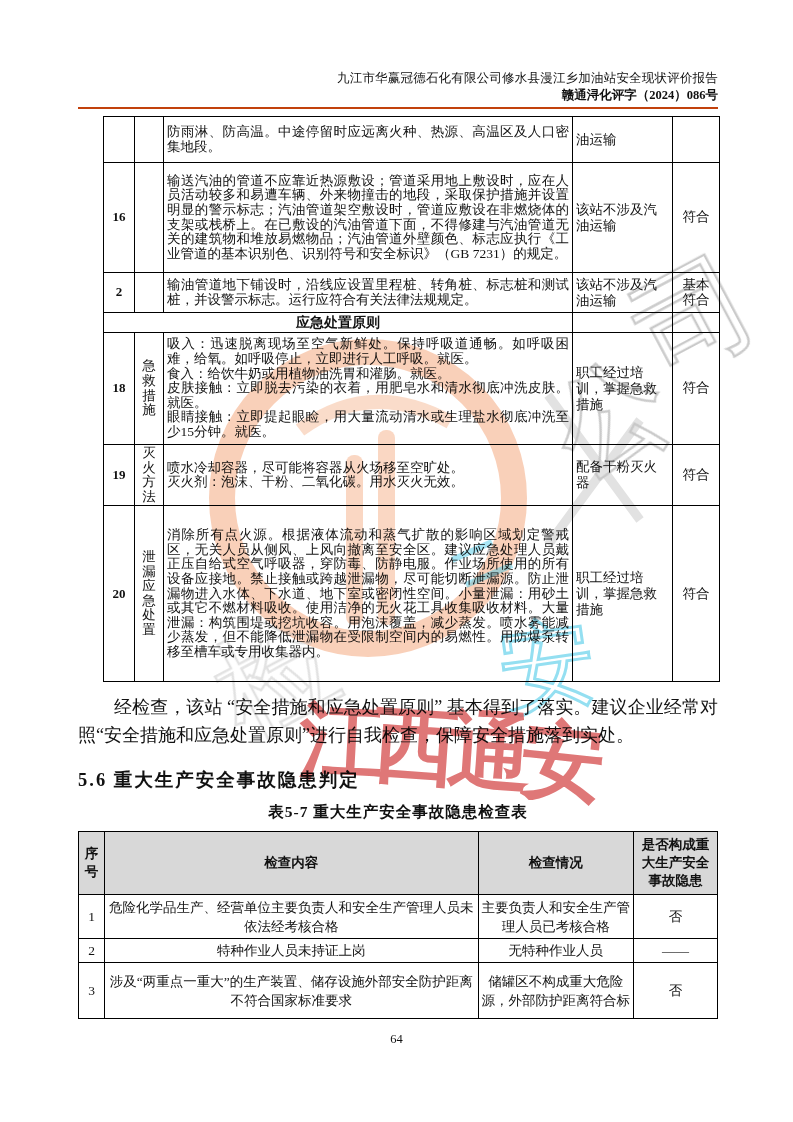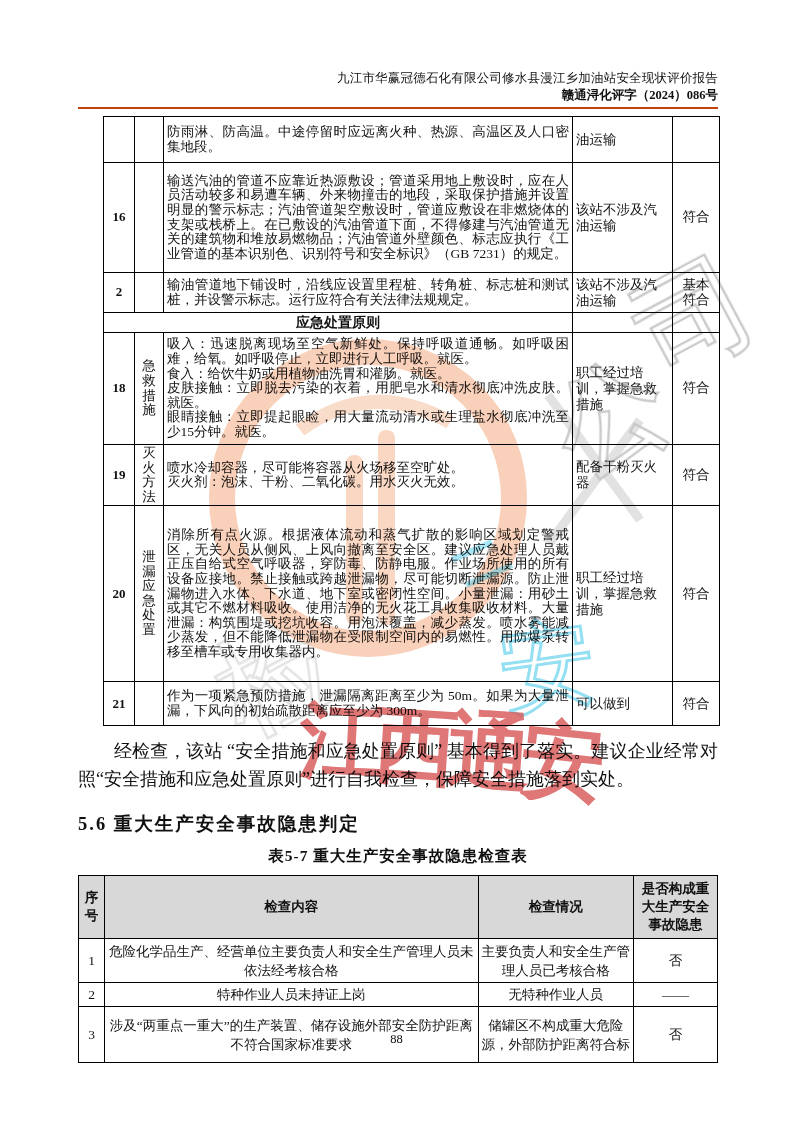--- a/index.html
+++ b/index.html
@@ -138,27 +138,20 @@
         <td class="sit">配备干粉灭火器</td>
         <td class="con">符合</td>
       </tr>
       <tr style="height:176px;">
         <td class="no">20</td>
         <td class="sub">泄漏应急处置</td>
         <td class="cnt">消除所有点火源。根据液体流动和蒸气扩散的影响区域划定警戒区，无关人员从侧风、上风向撤离至安全区。建议应急处理人员戴正压自给式空气呼吸器，穿防毒、防静电服。作业场所使用的所有设备应接地。禁止接触或跨越泄漏物，尽可能切断泄漏源。防止泄漏物进入水体、下水道、地下室或密闭性空间。小量泄漏：用砂土或其它不燃材料吸收。使用洁净的无火花工具收集吸收材料。大量泄漏：构筑围堤或挖坑收容。用泡沫覆盖，减少蒸发。喷水雾能减少蒸发，但不能降低泄漏物在受限制空间内的易燃性。用防爆泵转移至槽车或专用收集器内。</td>
         <td class="sit">职工经过培训，掌握急救措施</td>
         <td class="con">符合</td>
       </tr>
-      <tr style="height:44px;">
-        <td class="no">21</td>
-        <td class="sub"></td>
-        <td class="cnt">作为一项紧急预防措施，泄漏隔离距离至少为 50m。如果为大量泄漏，下风向的初始疏散距离应至少为 300m。</td>
-        <td class="sit">可以做到</td>
-        <td class="con">符合</td>
-      </tr>
     </tbody>
       </table>
 
     <p class="para">经检查，该站 “安全措施和应急处置原则” 基本得到了落实。建议企业经常对照“安全措施和应急处置原则”进行自我检查，保障安全措施落到实处。</p>
 
     <div class="sec-heading">5.6 重大生产安全事故隐患判定</div>
     <div class="tbl-caption">表5-7 重大生产安全事故隐患检查表</div>
 
     <table class="t2">
       <tbody>
@@ -184,15 +177,15 @@
         <td class="c-no">3</td>
         <td class="c-item">涉及“两重点一重大”的生产装置、储存设施外部安全防护距离不符合国家标准要求</td>
         <td class="c-sit">储罐区不构成重大危险源，外部防护距离符合标</td>
         <td class="c-res">否</td>
       </tr>
     </tbody>
       </table>
 
   </div>
 
-  <div class="page-number">88</div>
+  <div class="page-number">64</div>
 
 </div>
 
 </body></html>

